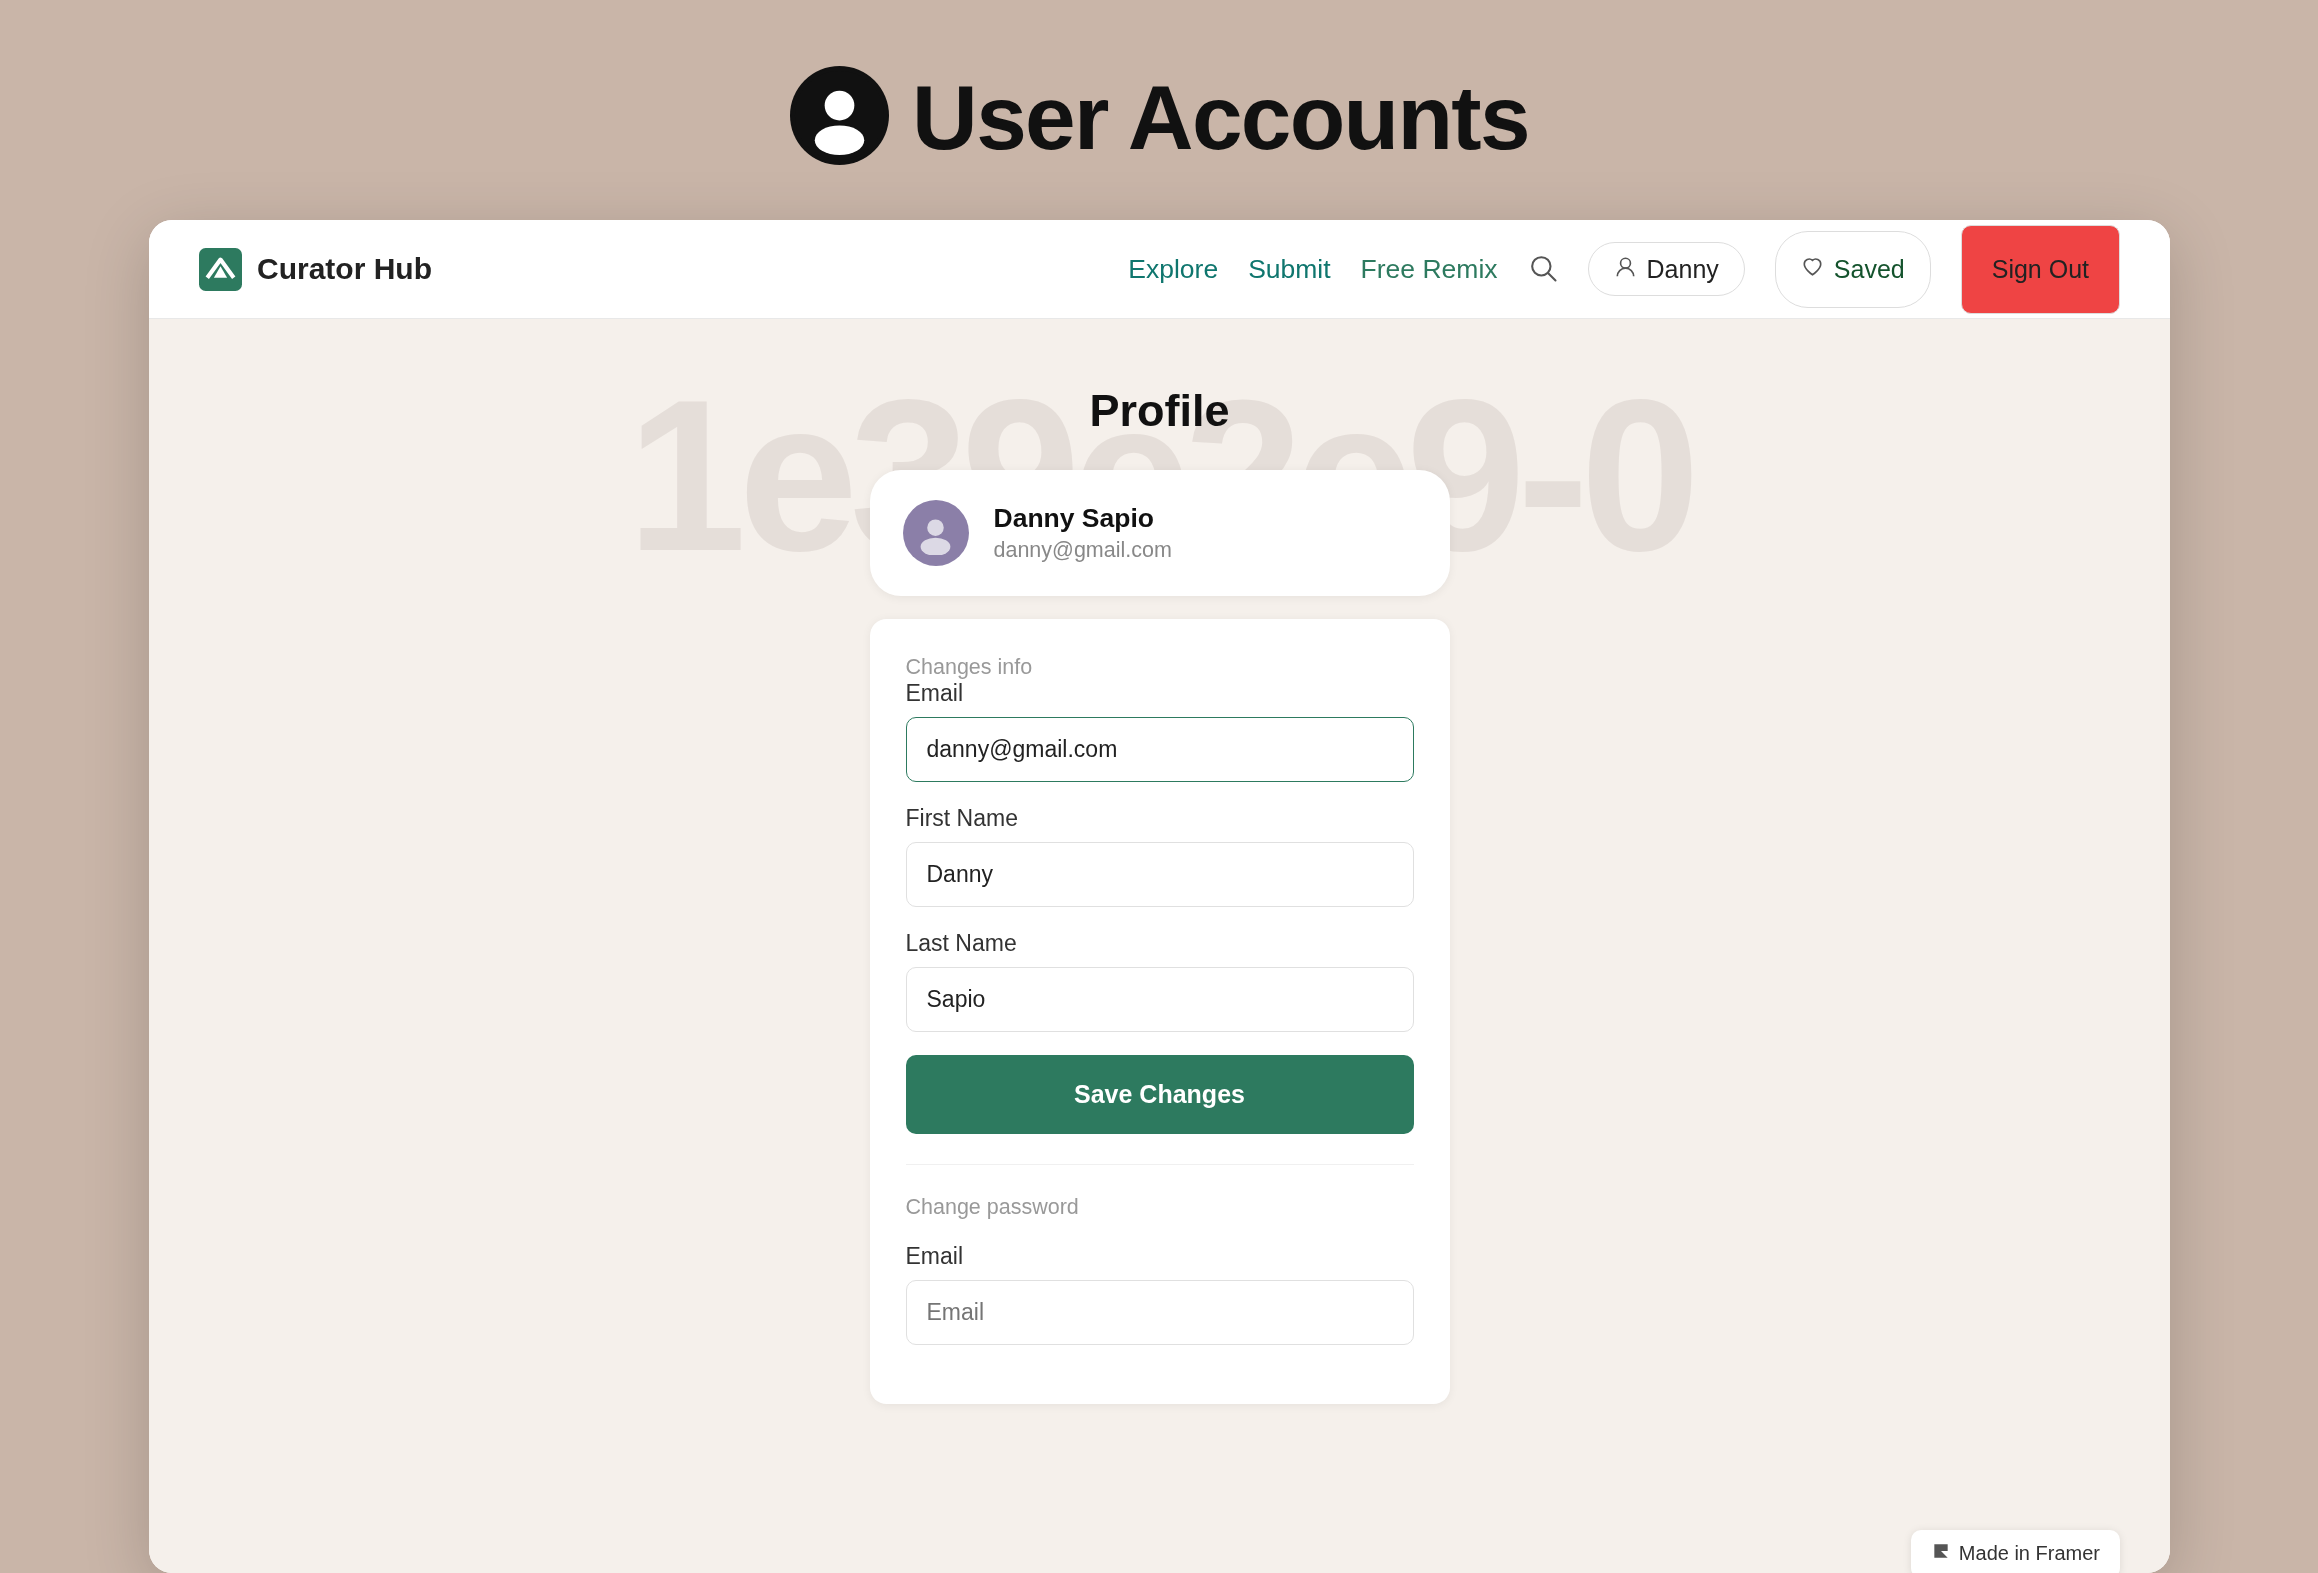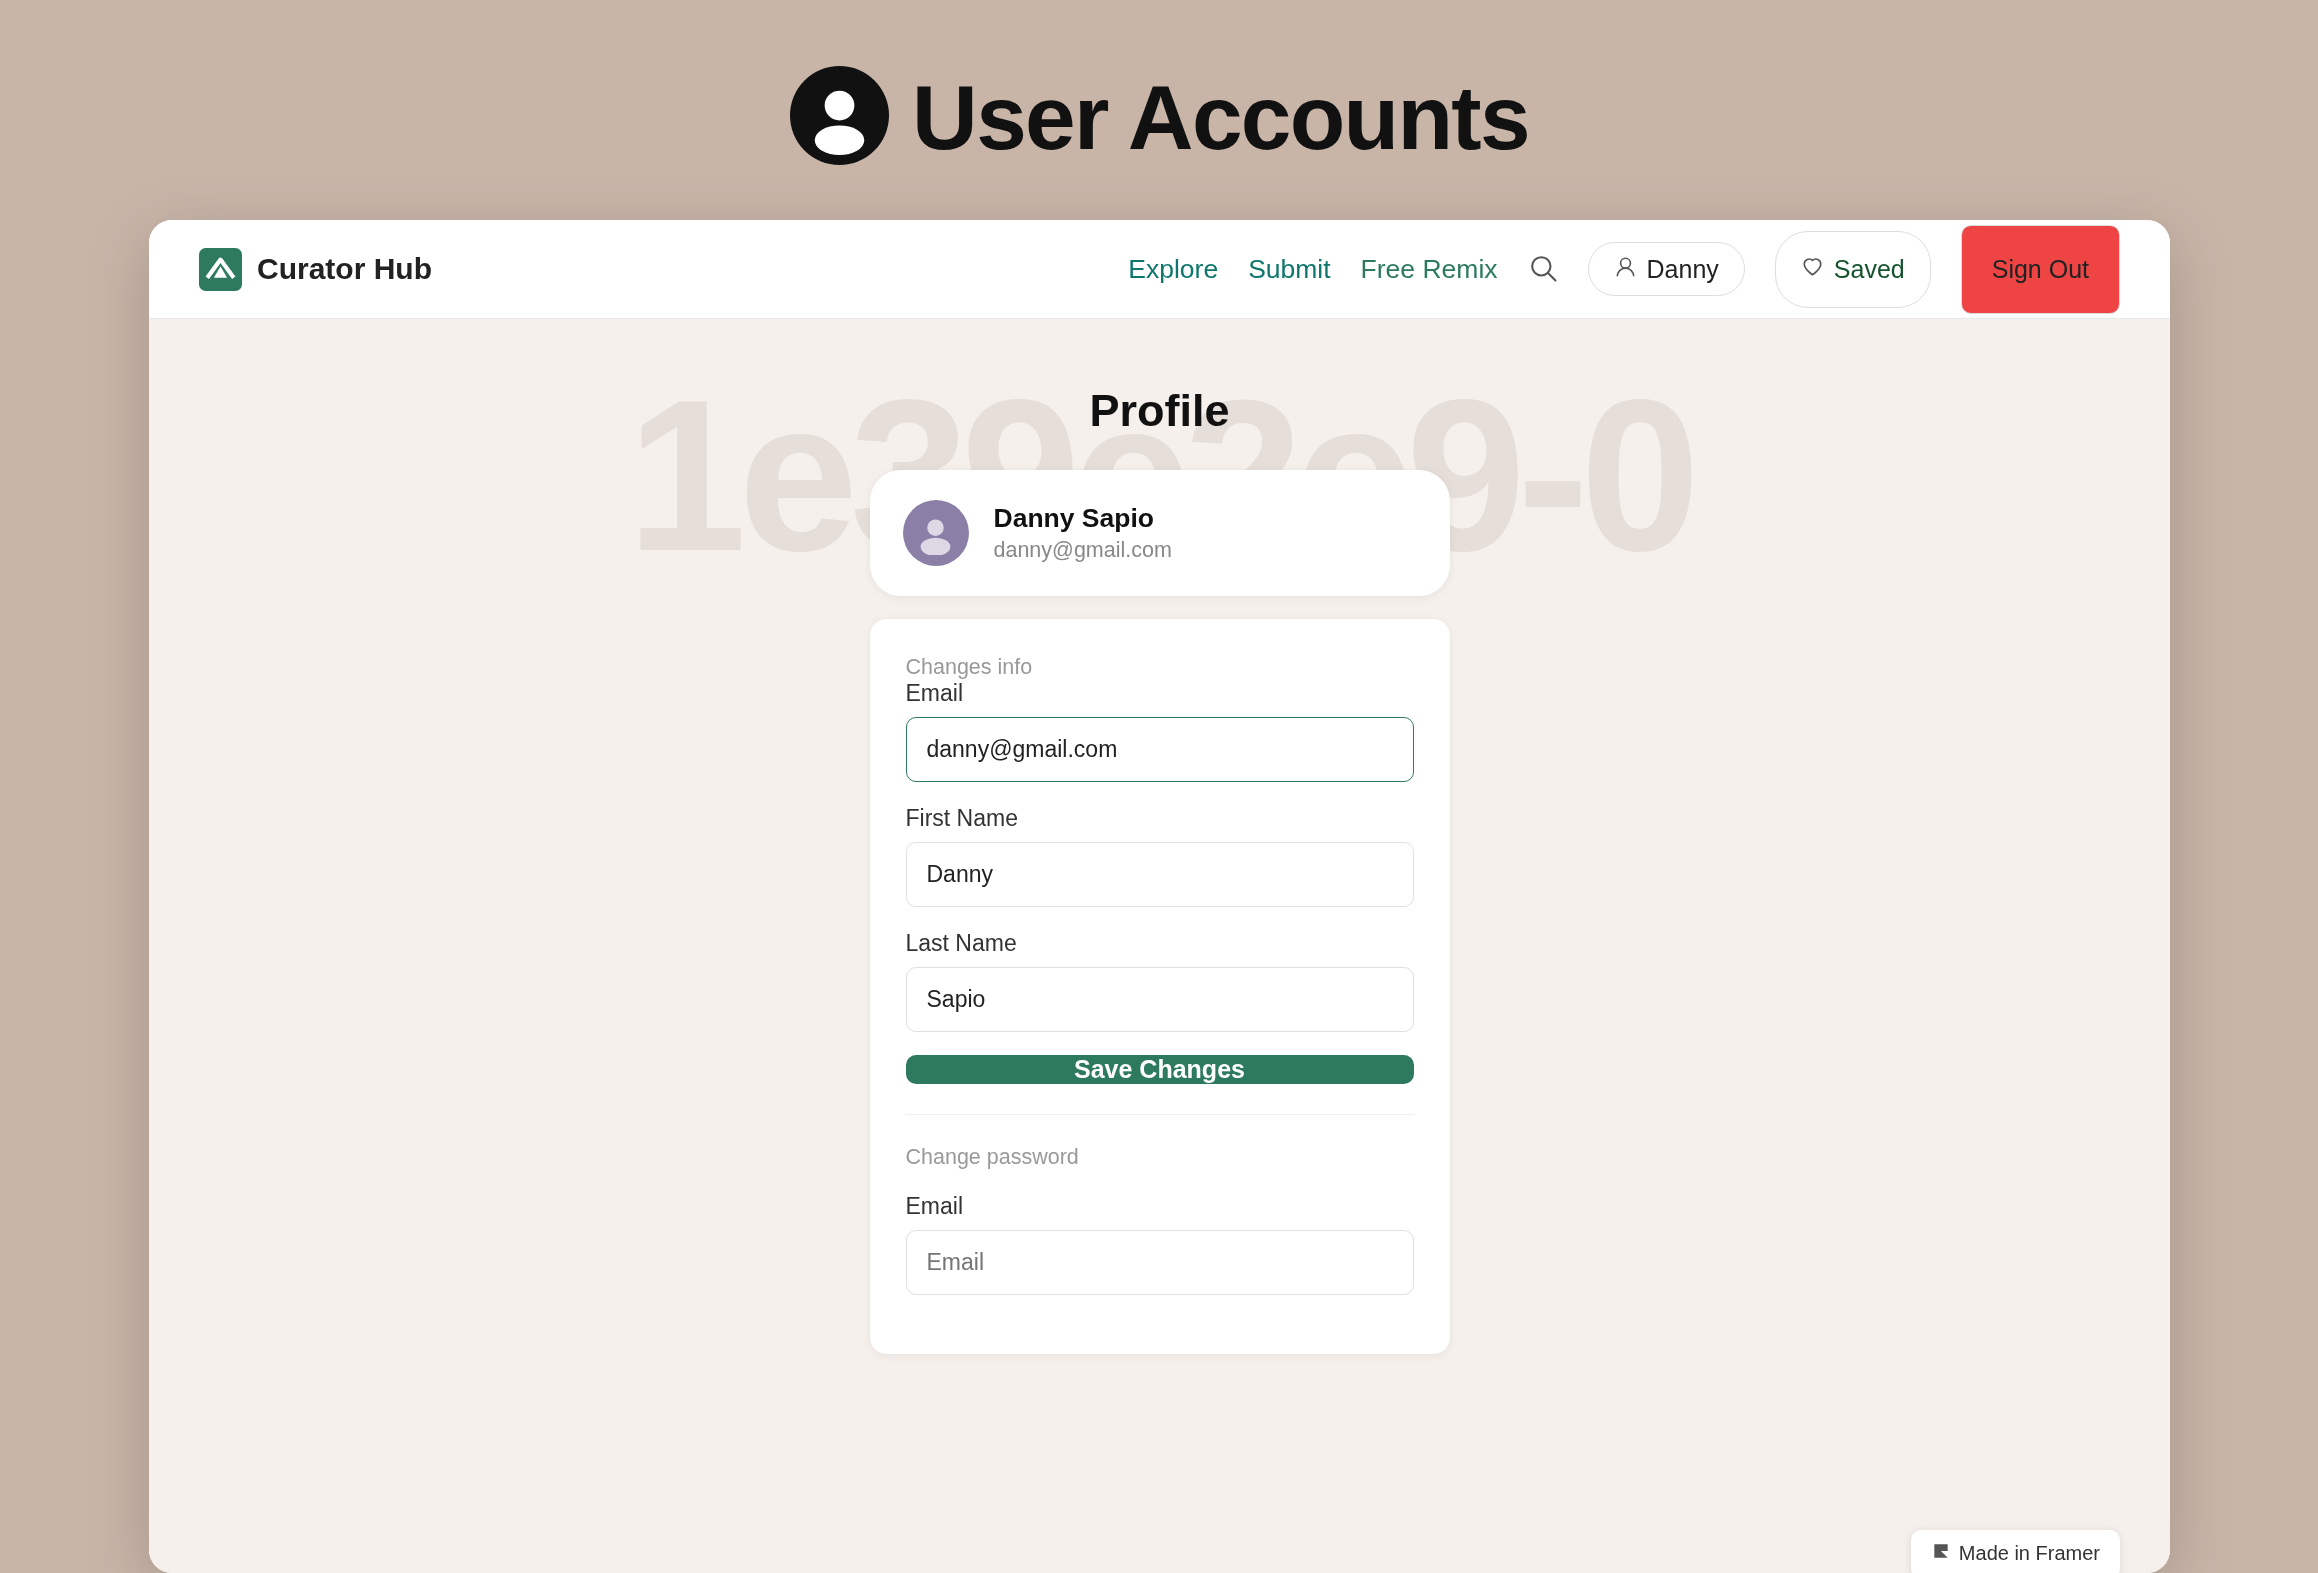--- a/index.html
+++ b/index.html
@@ -260,20 +260,21 @@
       outline: none;
       font-family: inherit;
     }
 
     .form-input-active {
       border-color: #2d7a5f;
     }
 
     .save-btn {
       width: 100%;
+      padding: 25px;
       background: #2d7a5f;
       color: #fff;
       border: none;
       border-radius: 10px;
       font-size: 25px;
       font-weight: 600;
       cursor: pointer;
       margin-bottom: 0;
     }
 

